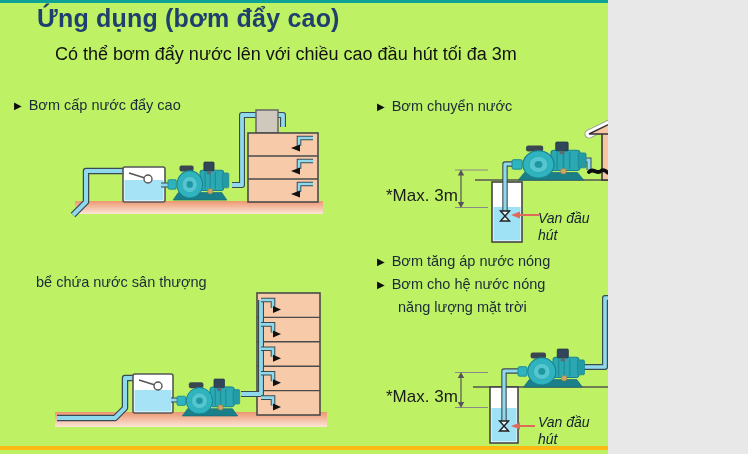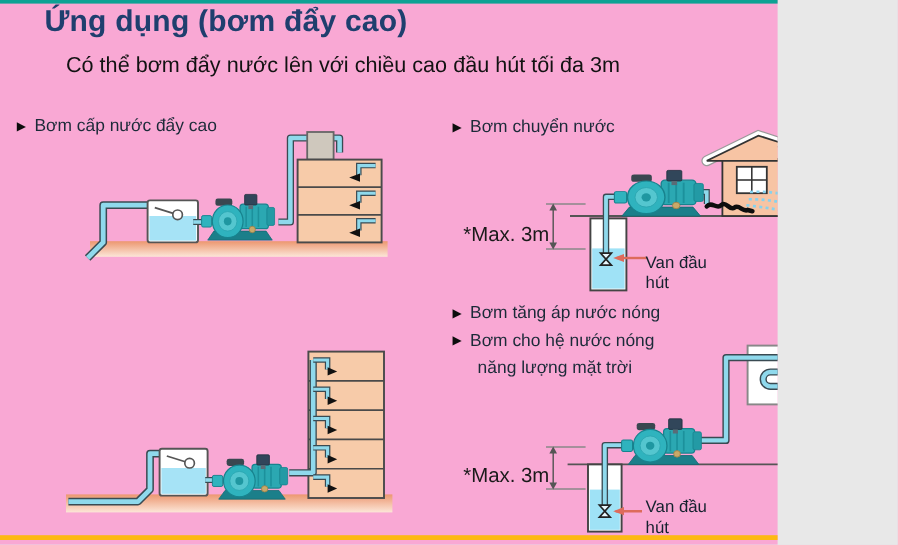--- a/index.html
+++ b/index.html
@@ -1,27 +1,27 @@
 <!DOCTYPE html>
 <html><head>
 <meta charset="utf-8">
 <style>
   html,body{margin:0;padding:0;background:#e8e8e8;}
-  .stage{position:relative;width:608px;height:454px;background:#f9a8d4;overflow:hidden;
-         font-family:"Liberation Sans",sans-serif;color:#1b2a38;padding-left:40px;}
+  .stage{position:relative;width:608px;height:454px;background:#bef264;overflow:hidden;
+         font-family:"Liberation Sans",sans-serif;color:#1b2a38;}
   .bar{position:absolute;left:0;width:748px;}
   #top-bar{top:0;height:3px;background:#0DA294;}
   #bottom-bar{top:446px;height:3.5px;background:#FDB913;z-index:1;}
   .abs{position:absolute;}
   #title{left:37px;top:4px;font-size:25px;font-weight:bold;color:#1F3F6E;letter-spacing:.2px;}
   #subtitle{left:55px;top:44px;font-size:18px;color:#121212;}
   .qlabel{font-size:14.5px;color:#1b2a38;white-space:nowrap;z-index:2;}
   .bullet{font-size:10px;margin-right:7px;position:relative;top:-1.5px;color:#0d0d0d;}
   .maxlabel{font-size:17px;font-weight:normal;color:#1a1a1a;z-index:2;}
-  .valve-label{font-size:14px;line-height:17px;color:#14212e;white-space:pre-line;z-index:2;}
+  .valve-label{font-size:14px;line-height:17px;color:#14212e;white-space:pre-line;z-index:2;font-style:italic;}
   svg.diagram{position:absolute;overflow:visible;z-index:0;}
 </style>
 </head>
 <body>
 
 <div class="stage">
 
   <svg width="0" height="0" style="position:absolute">
     <defs>
       <g id="pump-shape">
@@ -53,20 +53,21 @@
   <div id="subtitle" class="abs">Có thể bơm đẩy nước lên với chiều cao đầu hút tối đa 3m</div>
 
   <div class="abs qlabel" style="left:14px;top:97px">
     <span class="bullet">▶</span><span>Bơm cấp nước đẩy cao</span>
   </div>
 
   <div class="abs qlabel" style="left:377px;top:98px">
     <span class="bullet">▶</span><span>Bơm chuyển nước</span>
   </div>
 
+  <div class="abs qlabel" style="left:36px;top:274px">bể chứa nước sân thượng</div>
 
   <div class="abs qlabel" style="left:377px;top:253px">
     <span class="bullet">▶</span><span>Bơm tăng áp nước nóng</span>
   </div>
   <div class="abs qlabel" style="left:377px;top:276px">
     <span class="bullet">▶</span><span>Bơm cho hệ nước nóng</span>
   </div>
   <div class="abs qlabel" style="left:398px;top:299px">năng lượng mặt trời</div>
 
   <div class="abs maxlabel" style="left:386px;top:186px">*Max. 3m</div>

